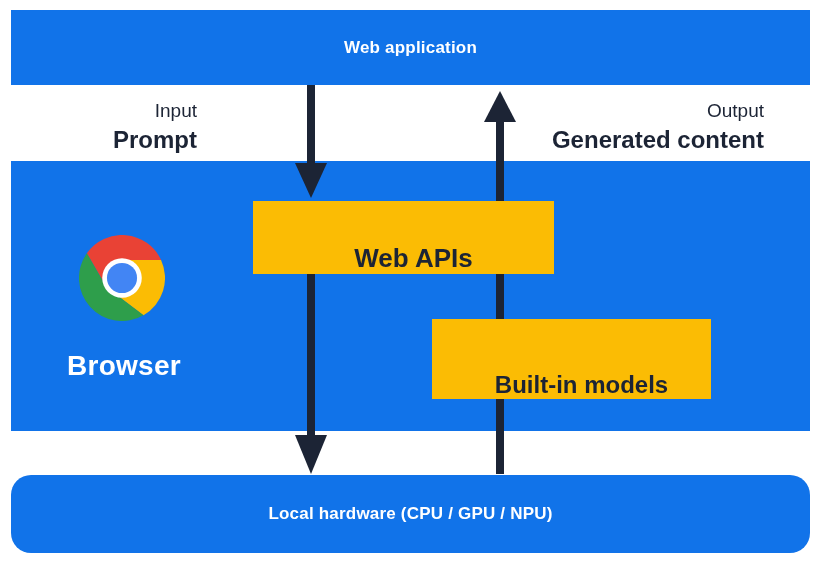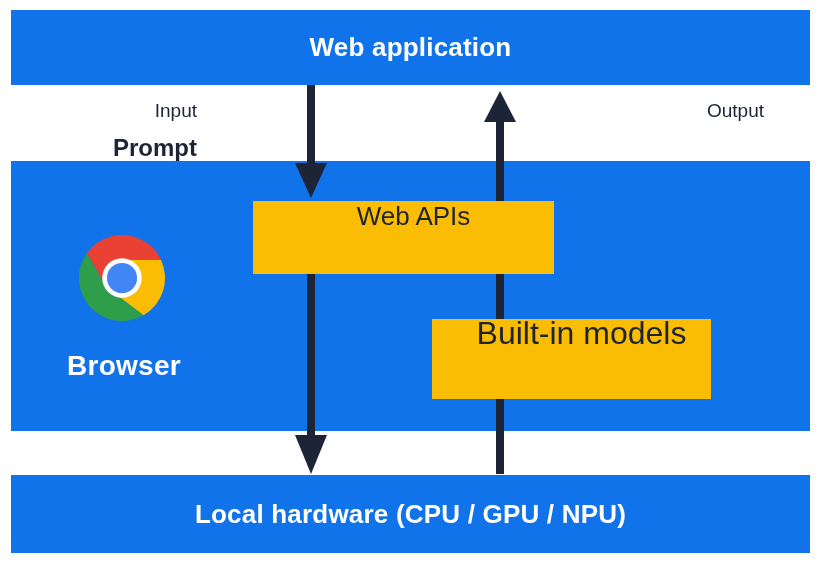--- a/index.html
+++ b/index.html
@@ -11,42 +11,42 @@
   body{font-family:"Liberation Sans", sans-serif;}
   .canvas{
     position:relative;width:820px;height:566px;background:var(--white);
     overflow:hidden;
   }
   .bar{
     position:absolute;left:11px;width:799px;background:var(--blue);
     display:flex;align-items:center;justify-content:center;
   }
   .bar.top{top:10px;height:75px;}
-  .bar.bottom{top:475px;height:78px;}
+  .bar.bottom{top:475px;height:78px;border-radius:20px;}
   .bar .bar-title{
-    color:var(--white);font-weight:bold;font-size:26px;letter-spacing:.2px;
+    color:var(--white);font-weight:bold;font-size:17px;letter-spacing:.2px;
   }
   .middle{
     position:absolute;left:11px;top:161px;width:799px;height:270px;
     background:var(--blue);z-index:0;
   }
   .flow-label{position:absolute;top:99px;z-index:3;color:var(--navy);}
   .flow-label.left{left:113px;text-align:right;}
   .flow-label.right{right:56px;text-align:right;}
   .flow-label .small{font-size:19px;font-weight:normal;line-height:24px;display:block;}
-  .flow-label .big{font-size:24px;font-weight:bold;line-height:30px;display:block;margin-top:10px;}
+  .flow-label .big{font-size:24px;font-weight:bold;line-height:30px;display:block;margin-top:2px;}
   svg.arrows{position:absolute;left:0;top:0;width:820px;height:566px;z-index:1;}
   .arrow{fill:var(--navy);}
   .ybox{
     position:absolute;background:var(--yellow);z-index:2;
-    display:flex;flex-direction:column;align-items:center;justify-content:flex-start;
-    color:var(--navy);font-weight:normal;text-align:center;padding-left:20px;
+    display:flex;flex-direction:column;align-items:center;justify-content:flex-end;
+    color:var(--navy);font-weight:bold;text-align:center;padding-left:20px;
   }
   .ybox.webapis{left:253px;top:201px;width:301px;height:73px;font-size:26px;}
-  .ybox.builtin{left:432px;top:319px;width:279px;height:80px;font-size:32px;line-height:29px;}
+  .ybox.builtin{left:432px;top:319px;width:279px;height:80px;font-size:24px;line-height:29px;}
   .chrome{position:absolute;left:79px;top:235px;width:86px;height:86px;z-index:2;}
   .c-red{fill:var(--chrome-red);} .c-green{fill:var(--chrome-green);}
   .c-yellow{fill:var(--chrome-yellow);} .c-blue{fill:var(--chrome-blue);} .c-white{fill:var(--white);}
   .browser-label{
     position:absolute;left:62px;top:350px;width:124px;z-index:2;
     text-align:center;color:var(--white);font-size:28px;font-weight:bold;letter-spacing:.3px;
   }
 </style>
 </head>
 <body>
@@ -56,20 +56,21 @@
   <div class="bar top">
     <span class="bar-title">Web application</span>
   </div>
 
   <div class="flow-label left">
     <span class="small">Input</span>
     <span class="big">Prompt</span>
   </div>
   <div class="flow-label right">
     <span class="small">Output</span>
+    <span class="big">Generated content</span>
   </div>
 
   <div class="middle"></div>
 
   <svg class="arrows" viewBox="0 0 820 566">
     <g>
       <rect class="arrow" x="307" y="85" width="8" height="78"></rect>
       <polygon class="arrow" points="295,163 327,163 311,198"></polygon>
     </g>
     <g>

